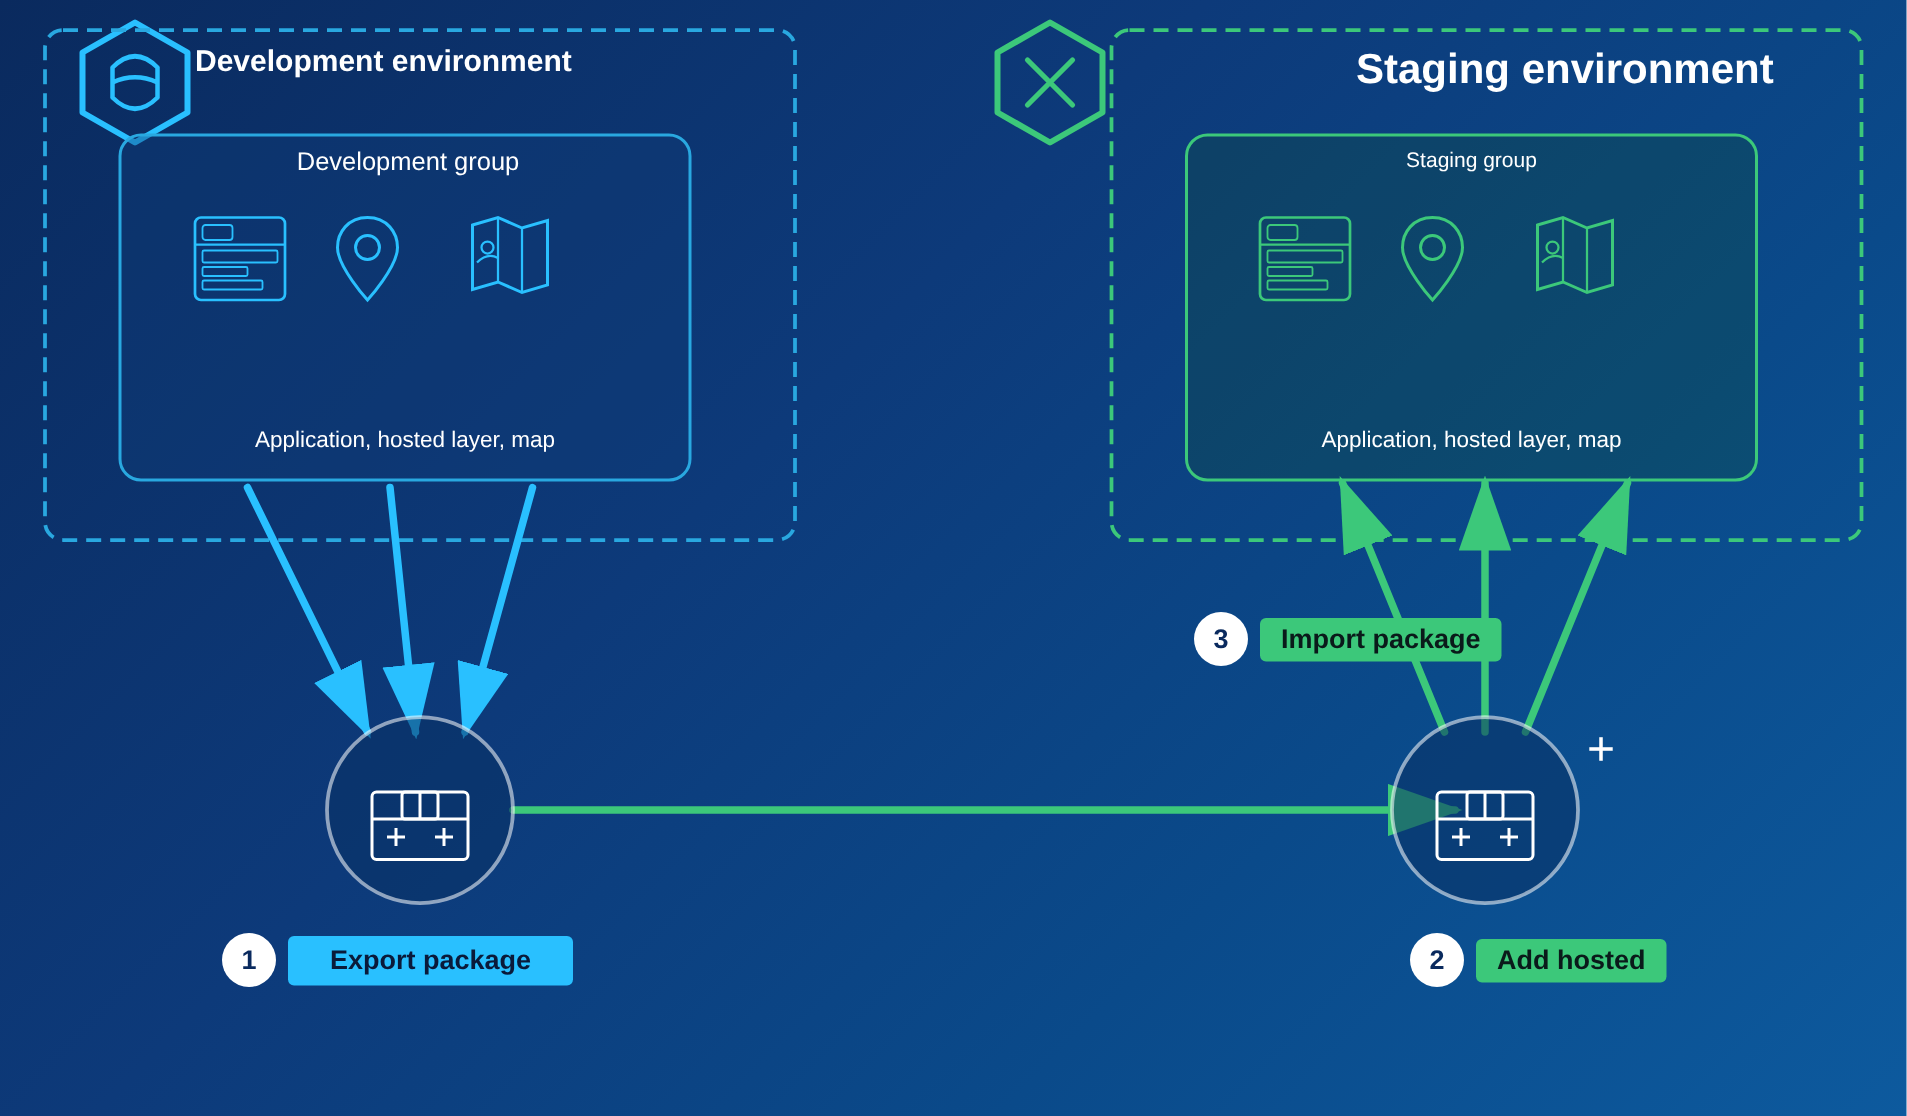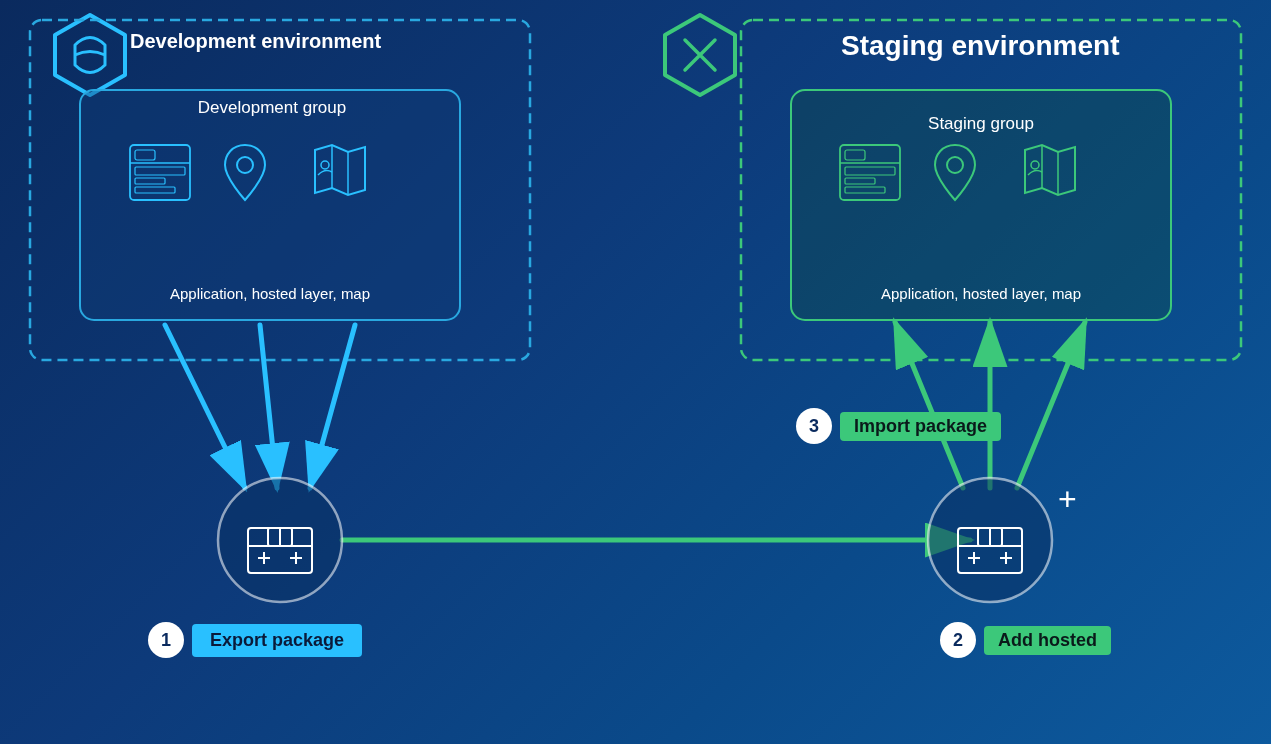--- a/index.html
+++ b/index.html
@@ -30,21 +30,21 @@
       display: flex;
       align-items: center;
       justify-content: center;
     }
 
     .label-box-blue {
       background: #29c0ff;
       color: #0a1a3a;
       font-weight: 700;
       font-size: 18px;
-      padding: 6px 18px;
+      padding: 6px 28px;
       border-radius: 4px;
     }
 
     .label-box-green {
       background: #3cc87a;
       color: #0a1a1a;
       font-weight: 700;
       font-size: 18px;
       padding: 4px 14px;
       border-radius: 4px;
@@ -180,23 +180,23 @@
     <text x="1058" y="510" fill="white" font-size="32" font-weight="200">+</text>
 
   </svg>
 
   <div style="position:absolute; top:30px; left:130px; color:white; font-size:20px; font-weight:700;">Development environment</div>
 
   <div style="position:absolute; top:98px; left:80px; width:384px; text-align:center; color:white; font-size:17px;">Development group</div>
 
   <div style="position:absolute; top:285px; left:80px; width:380px; text-align:center; color:white; font-size:15px;">Application, hosted layer, map</div>
 
-  <div style="position:absolute; top:30px; left:841px; color:white; font-size:28px; font-weight:700;">Staging environment</div>
-
-  <div style="position:absolute; top:114px; left:791px; width:380px; text-align:center; color:white; font-size:17px;">Staging group</div>
+  <div style="position:absolute; top:30px; left:904px; color:white; font-size:28px; font-weight:700;">Staging environment</div>
+
+  <div style="position:absolute; top:98px; left:791px; width:380px; text-align:center; color:white; font-size:14px;">Staging group</div>
 
   <div style="position:absolute; top:285px; left:791px; width:380px; text-align:center; color:white; font-size:15px;">Application, hosted layer, map</div>
 
   <div style="position:absolute; top:622px; left:148px; display:flex; align-items:center; gap:8px;">
     <div class="step-badge">1</div>
     <div class="label-box-blue">Export package</div>
   </div>
 
   <div style="position:absolute; top:622px; right:160px; display:flex; align-items:center; gap:8px;">
     <div class="step-badge">2</div>

